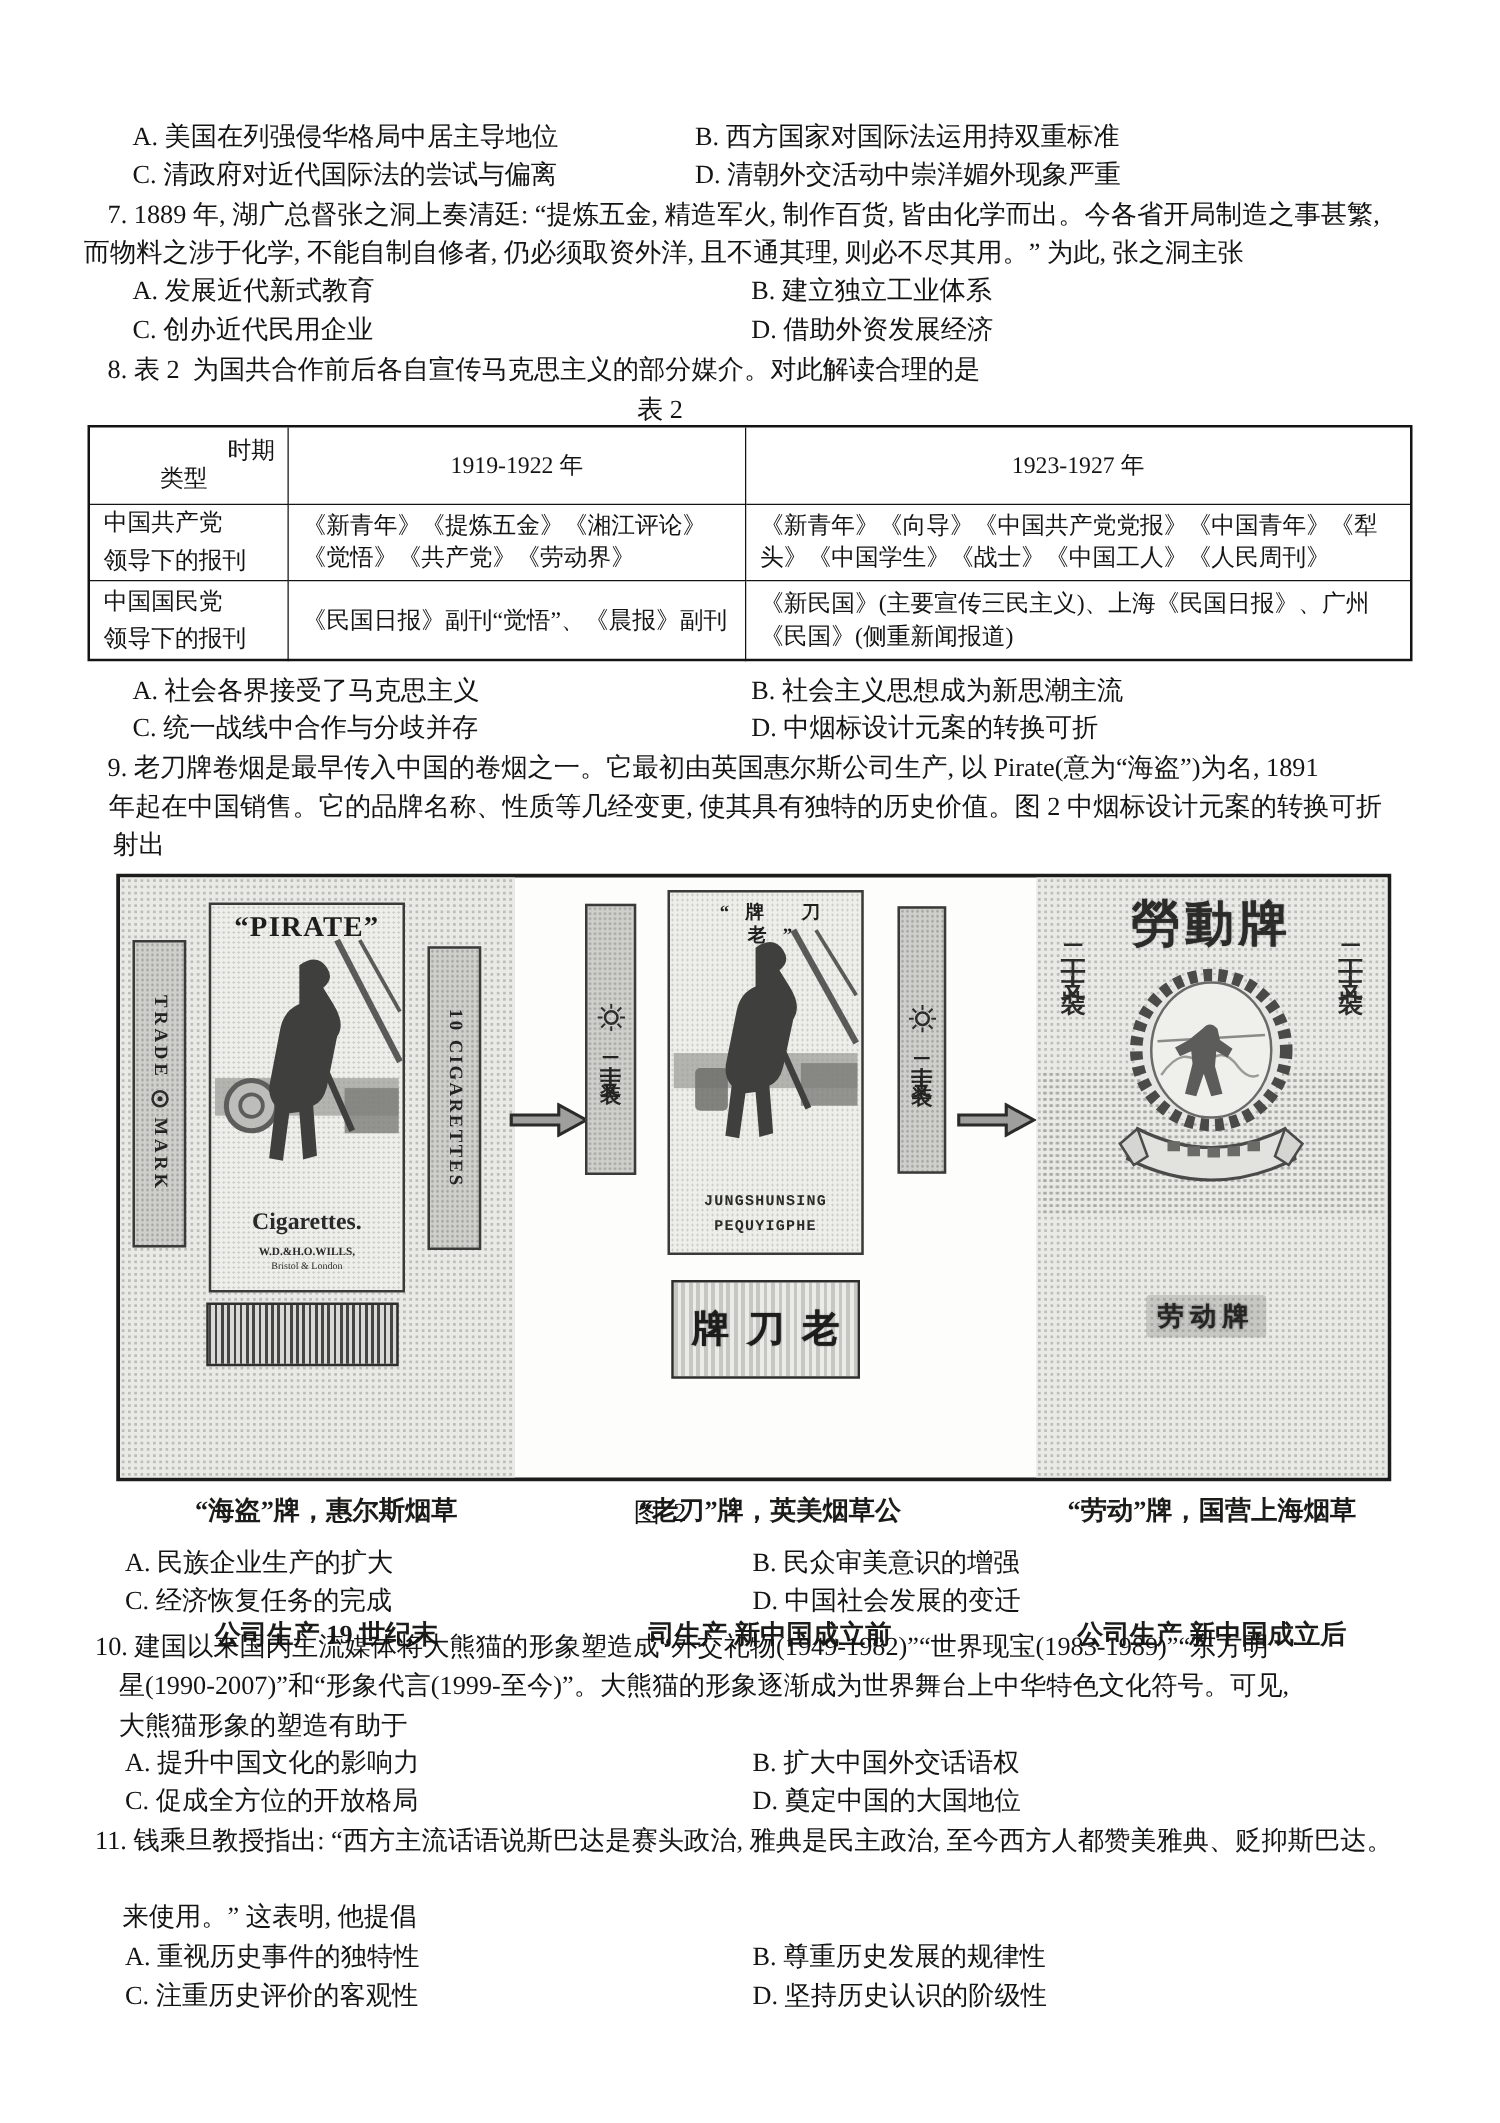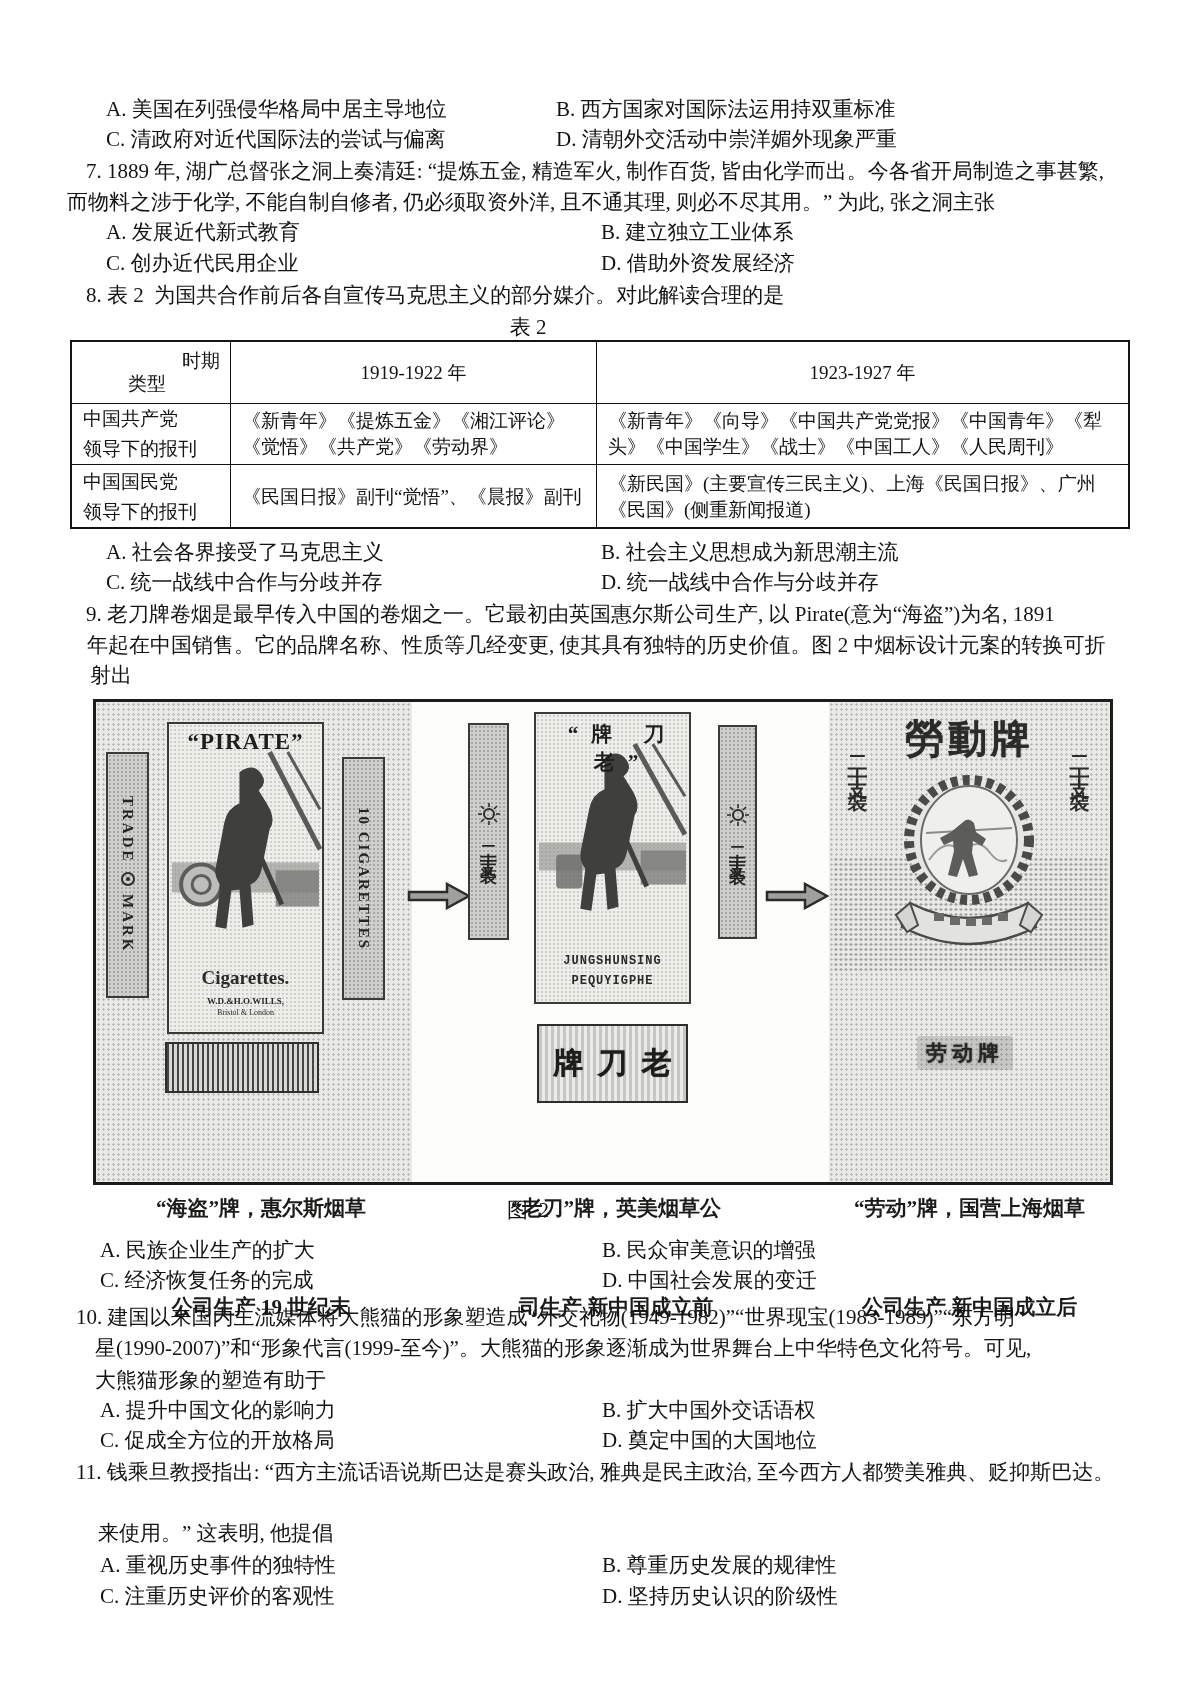--- a/index.html
+++ b/index.html
@@ -100,21 +100,21 @@
         <span class="lbl2line">领导下的报刊</span>
       </span>
     </div>
     <div class="tc lr">《民国日报》副刊“觉悟”、《晨报》副刊</div>
     <div class="tc lc lr">《新民国》(主要宣传三民主义)、上海《民国日报》、广州《民国》(侧重新闻报道)</div>
   </div>
 
   <div class="ln" style="left:106px;top:539px">A. 社会各界接受了马克思主义</div>
   <div class="ln" style="left:601px;top:539px">B. 社会主义思想成为新思潮主流</div>
   <div class="ln" style="left:106px;top:569px">C. 统一战线中合作与分歧并存</div>
-  <div class="ln" style="left:601px;top:569px">D. 统一战线中合作与分歧并存</div>
+  <div class="ln" style="left:601px;top:569px">D. 中烟标设计元案的转换可折</div>
 
   <div class="ln" style="left:86px;top:601px">9. 老刀牌卷烟是最早传入中国的卷烟之一。它最初由英国惠尔斯公司生产, 以 Pirate(意为“海盗”)为名, 1891</div>
   <div class="ln" style="left:87px;top:632px">年起在中国销售。它的品牌名称、性质等几经变更, 使其具有独特的历史价值。图 2 中烟标设计元案的转换可折</div>
   <div class="ln" style="left:90px;top:662px">射出</div>
 
   <div class="fig">
 
     <div class="patch dots" style="left:0;top:0;width:316px;height:480px"></div>
 
     <div class="band" style="left:10px;top:50px;width:43px;height:246px">
@@ -178,21 +178,21 @@
     <div class="lblbox" style="left:438px;top:10px;width:157px;height:292px">
       <svg class="lblsvg" viewBox="0 0 152 287" preserveAspectRatio="none">
         <line x1="98" y1="30" x2="148" y2="120" stroke="#5a5a58" stroke-width="5"></line>
         <line x1="116" y1="30" x2="148" y2="82" stroke="#5a5a58" stroke-width="3"></line>
         <rect x="3" y="128" width="146" height="28" fill="#9a9a96" opacity="0.7"></rect>
         <rect x="20" y="140" width="26" height="34" rx="4" fill="#6f6f6b" opacity="0.85"></rect>
         <rect x="104" y="136" width="45" height="34" fill="#7c7c78" opacity="0.8"></rect>
         <path d="M68,44 q14,-10 22,2 q6,9 -3,16 l8,13 q10,16 3,26 l-8,38 q-3,12 -11,15 l3,38 -11,3 -3,-36 -8,1 -5,36 -11,-2 5,-40 q-7,-8 -4,-20 l8,-40 q3,-14 15,-19 z" fill="#3f3f3d"></path>
         <line x1="86" y1="118" x2="110" y2="172" stroke="#3f3f3d" stroke-width="5"></line>
       </svg>
-      <div class="ttl" style="top:6px;font-size:21px;letter-spacing:13px;padding-left:10px">“牌 刀 老”</div>
+      <div class="ttl" style="top:6px;font-size:15px;letter-spacing:13px;padding-left:10px">“牌 刀 老”</div>
       <div class="smalltx foot" style="top:240px">JUNGSHUNSING</div>
       <div class="smalltx foot" style="top:260px">PEQUYIGPHE</div>
     </div>
 
     <div class="band" style="left:622px;top:23px;width:39px;height:214px;border-width:2px">
       <svg width="22" height="22" viewBox="0 0 22 22">
         <circle cx="11" cy="11" r="5" fill="none" stroke="#2c2c2a" stroke-width="2"></circle>
         <g stroke="#2c2c2a" stroke-width="1.6">
           <line x1="11" y1="0" x2="11" y2="4"></line>
             <line x1="11" y1="18" x2="11" y2="22"></line>

